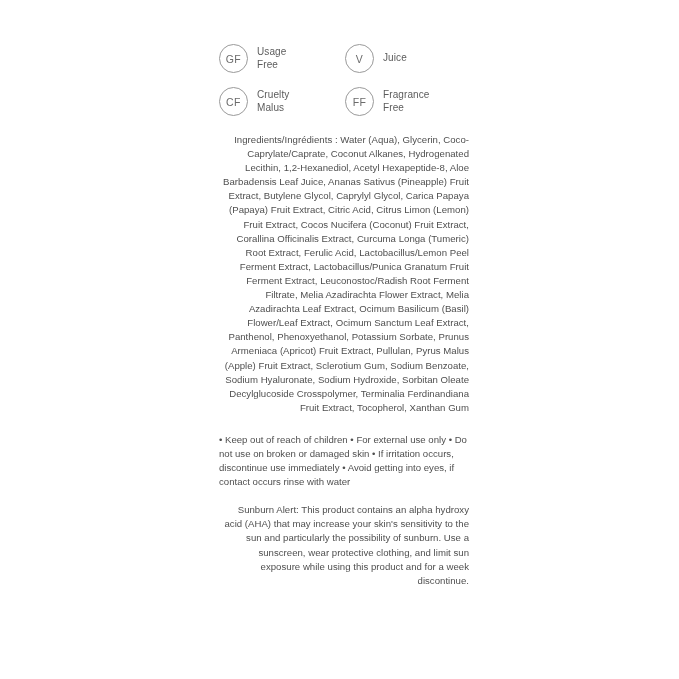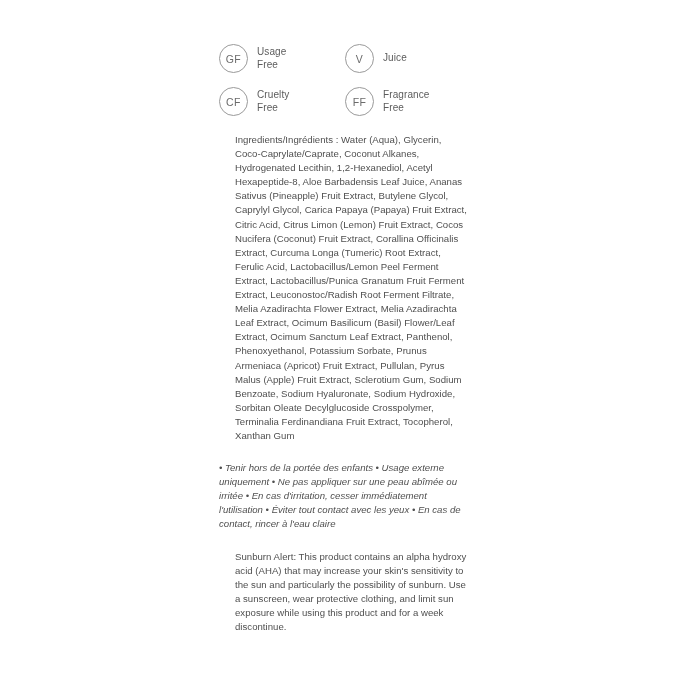--- a/index.html
+++ b/index.html
@@ -66,22 +66,22 @@
     position: absolute;
     left: 219px;
     top: 133px;
     width: 250px;
   }
   .para {
     font-size: 9.6px;
     line-height: 14.1px;
     color: #4f4f4f;
     letter-spacing: 0.02px;
-    margin: 0 0 14px 16px;
-    text-align: left;
+    margin: 0 0 14px 0;
+    text-align: right;
   }
   .bullets {
     font-size: 9.6px;
     line-height: 14.1px;
     color: #4f4f4f;
     margin: 0 0 14px 0;
   }
   .bullets.italic {
     font-style: italic;
   }
@@ -105,31 +105,31 @@
       <div class="badge">
         <div class="badge-circle">V</div>
         <div class="badge-label">Juice</div>
       </div>
     </div>
 
     <div class="badge-row">
       <div class="badge">
         <div class="badge-circle">CF</div>
         <div class="badge-label">Cruelty
-Free</div>
+Malus</div>
       </div>
       <div class="badge">
         <div class="badge-circle">FF</div>
         <div class="badge-label">Fragrance
 Free</div>
       </div>
     </div>
 
   </div>
 
   <div class="content">
     <p class="para gap-lg">Ingredients/Ingrédients : Water (Aqua), Glycerin, Coco-Caprylate/Caprate, Coconut Alkanes, Hydrogenated Lecithin, 1,2-Hexanediol, Acetyl Hexapeptide-8, Aloe Barbadensis Leaf Juice, Ananas Sativus (Pineapple) Fruit Extract, Butylene Glycol, Caprylyl Glycol, Carica Papaya (Papaya) Fruit Extract, Citric Acid, Citrus Limon (Lemon) Fruit Extract, Cocos Nucifera (Coconut) Fruit Extract, Corallina Officinalis Extract, Curcuma Longa (Tumeric) Root Extract, Ferulic Acid, Lactobacillus/Lemon Peel Ferment Extract, Lactobacillus/Punica Granatum Fruit Ferment Extract, Leuconostoc/Radish Root Ferment Filtrate, Melia Azadirachta Flower Extract, Melia Azadirachta Leaf Extract, Ocimum Basilicum (Basil) Flower/Leaf Extract, Ocimum Sanctum Leaf Extract, Panthenol, Phenoxyethanol, Potassium Sorbate, Prunus Armeniaca (Apricot) Fruit Extract, Pullulan, Pyrus Malus (Apple) Fruit Extract, Sclerotium Gum, Sodium Benzoate, Sodium Hyaluronate, Sodium Hydroxide, Sorbitan Oleate Decylglucoside Crosspolymer, Terminalia Ferdinandiana Fruit Extract, Tocopherol, Xanthan Gum</p>
-    <p class="bullets italic gap-lg">• Tenir hors de la portée des enfants • Usage externe uniquement • Ne pas appliquer sur une peau abîmée ou irritée • En cas d'irritation, cesser immédiatement l'utilisation • Éviter tout contact avec les yeux • En cas de contact, rincer à l'eau claire</p>
+    <p class="bullets">• Keep out of reach of children • For external use only • Do not use on broken or damaged skin • If irritation occurs, discontinue use immediately • Avoid getting into eyes, if contact occurs rinse with water</p>
     <p class="para">Sunburn Alert: This product contains an alpha hydroxy acid (AHA) that may increase your skin's sensitivity to the sun and particularly the possibility of sunburn. Use a sunscreen, wear protective clothing, and limit sun exposure while using this product and for a week discontinue.</p>
 
   </div>
 
 </div>
 
 </body></html>

